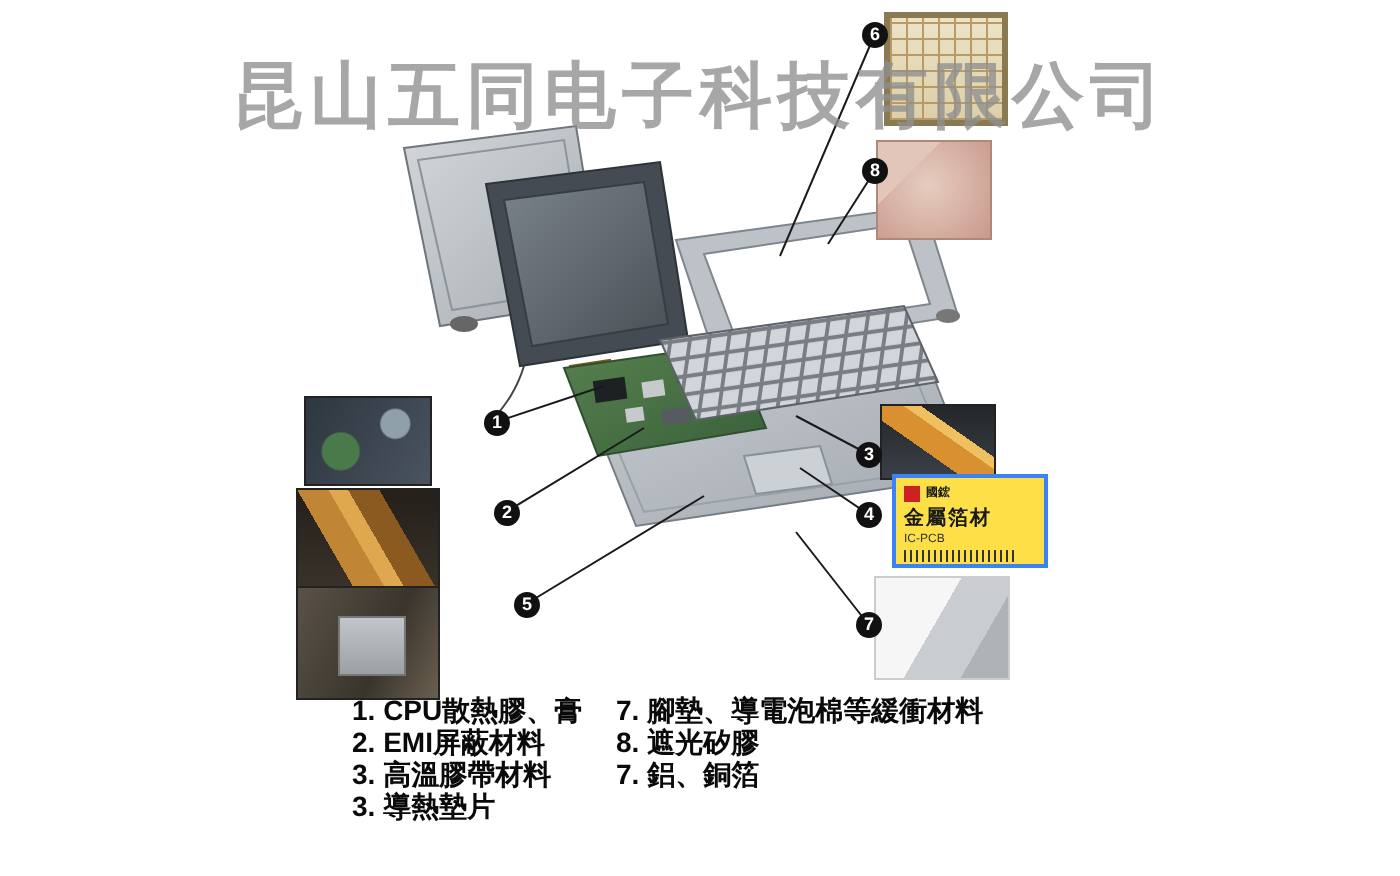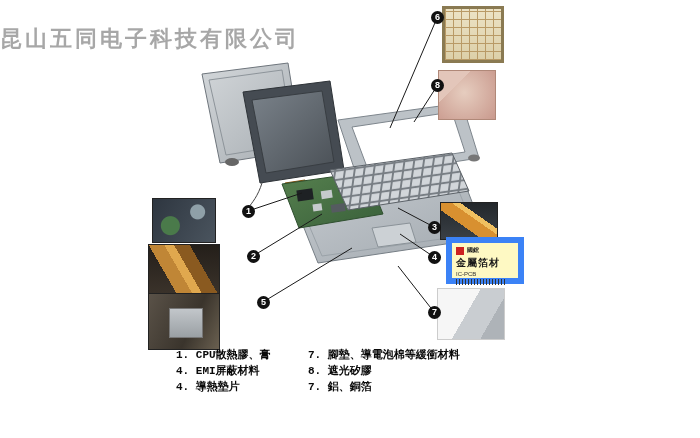--- a/index.html
+++ b/index.html
@@ -1,21 +1,21 @@
 <!DOCTYPE html>
 <html><head>
 <meta charset="utf-8">
 <style>
   html,body{margin:0;padding:0;}
   body{width:700px;height:438px;background:#ffffff;font-family:"Liberation Sans",sans-serif;overflow:hidden;}
   .stage{position:relative;width:700px;height:438px;background:#fff;}
 
   .watermark{
     position:absolute;top:24px;left:0;width:100%;
-    text-align:left;font-size:22px;font-weight:bold;
+    text-align:center;font-size:36px;font-weight:bold;
     color:#8f8f8f;opacity:.78;letter-spacing:3px;
     z-index:20;pointer-events:none;white-space:nowrap;
   }
 
   .art{position:absolute;left:0;top:0;z-index:2;}
 
   .photo{position:absolute;box-sizing:border-box;z-index:3;}
   .ph-grid{
     left:442px;top:6px;width:62px;height:57px;
     border:3px solid #8a7a52;
@@ -58,22 +58,22 @@
   }
   .ph-flex{
     left:440px;top:202px;width:58px;height:38px;
     border:1px solid #222;
     background:
       linear-gradient(35deg,transparent 0 38%,#d89030 38% 58%,#f0c060 58% 66%,transparent 66%),
       linear-gradient(#23272b,#3a4046);
   }
   .ph-label{
     left:446px;top:237px;width:78px;height:47px;
-    border:6px solid #3b82f6;
-    background:#fef9c3;
+    border:2px solid #3b82f6;
+    background:#fde047;
     padding:3px 4px;color:#1a1a1a;
   }
   .lbl-row{display:flex;align-items:center;gap:3px;}
   .lbl-logo{width:8px;height:8px;background:#cc2222;flex:0 0 auto;}
   .lbl-brand{font-size:6px;font-weight:bold;}
   .lbl-title{font-size:10px;font-weight:bold;letter-spacing:1px;margin-top:1px;}
   .lbl-sub{font-size:6px;margin-top:1px;color:#333;}
   .lbl-bars{margin-top:2px;height:6px;width:85%;
     background:repeating-linear-gradient(90deg,#333 0 1px,transparent 1px 3px);}
   .ph-corner{
@@ -85,21 +85,21 @@
   .co{
     position:absolute;width:13px;height:13px;border-radius:50%;
     background:#111;color:#fff;text-align:center;
     font:bold 9px/13px "Liberation Sans",sans-serif;z-index:6;
   }
 
   .legend{position:absolute;top:347px;left:176px;z-index:5;color:#0a0a0a;}
   .legend-col{position:absolute;top:0;white-space:nowrap;}
   .legend-col.left{left:0;}
   .legend-col.right{left:132px;}
-  .lg-row{font-size:11px;font-weight:bold;line-height:16px;height:16px;font-family:Liberation Mono, monospace;}
+  .lg-row{font-size:14px;font-weight:bold;line-height:16px;height:16px;}
 </style>
 </head>
 <body>
 
 <div class="stage">
 
   <svg class="art" width="700" height="438" viewBox="0 0 700 438">
     <defs>
       <linearGradient id="gLid" x1="0" y1="0" x2="1" y2="1">
         <stop offset="0" stop-color="#d3d7da"></stop>
@@ -201,22 +201,23 @@
   <div class="co" style="left:428px;top:221px">3</div>
   <div class="co" style="left:428px;top:251px">4</div>
   <div class="co" style="left:257px;top:296px">5</div>
   <div class="co" style="left:431px;top:11px">6</div>
   <div class="co" style="left:428px;top:306px">7</div>
   <div class="co" style="left:431px;top:79px">8</div>
 
   <div class="legend">
     <div class="legend-col left">
       <div class="lg-row">1. CPU散熱膠、膏</div>
-      <div class="lg-row">4. EMI屏蔽材料</div>
-      <div class="lg-row">4. 導熱墊片</div>
+      <div class="lg-row">2. EMI屏蔽材料</div>
+      <div class="lg-row">3. 高溫膠帶材料</div>
+      <div class="lg-row">3. 導熱墊片</div>
     </div>
     <div class="legend-col right">
       <div class="lg-row">7. 腳墊、導電泡棉等緩衝材料</div>
       <div class="lg-row">8. 遮光矽膠</div>
       <div class="lg-row">7. 鋁、銅箔</div>
     </div>
   </div>
 
   <div class="watermark">昆山五同电子科技有限公司</div>
 

